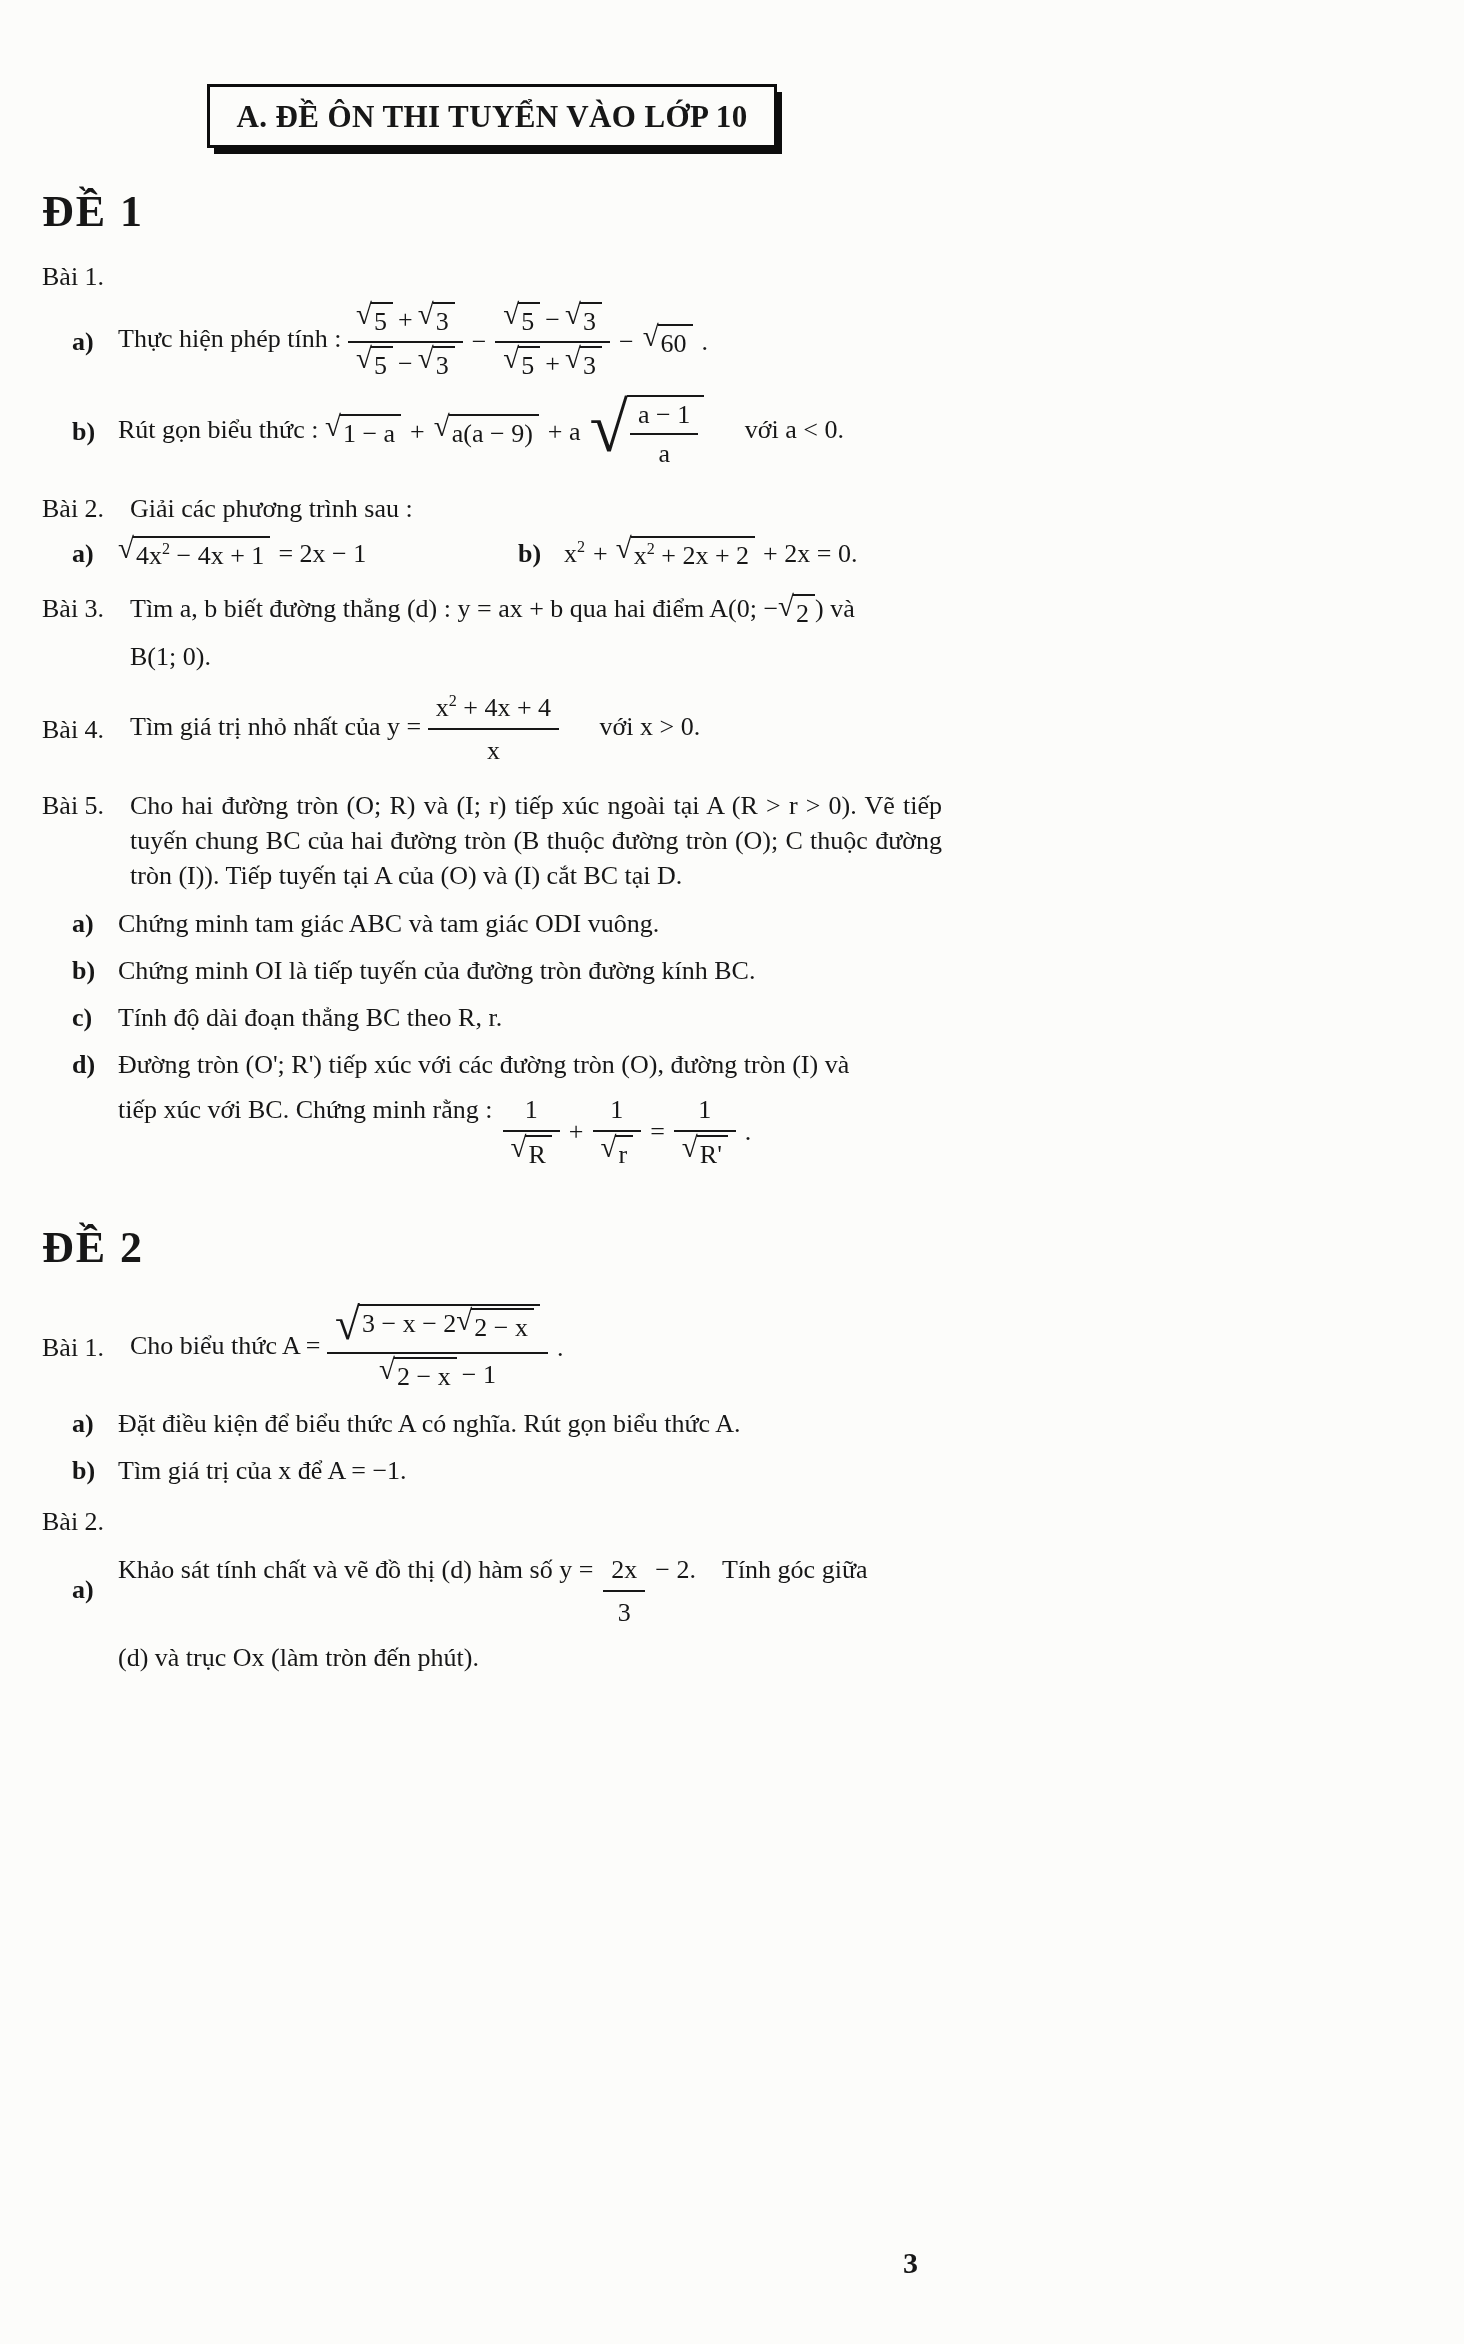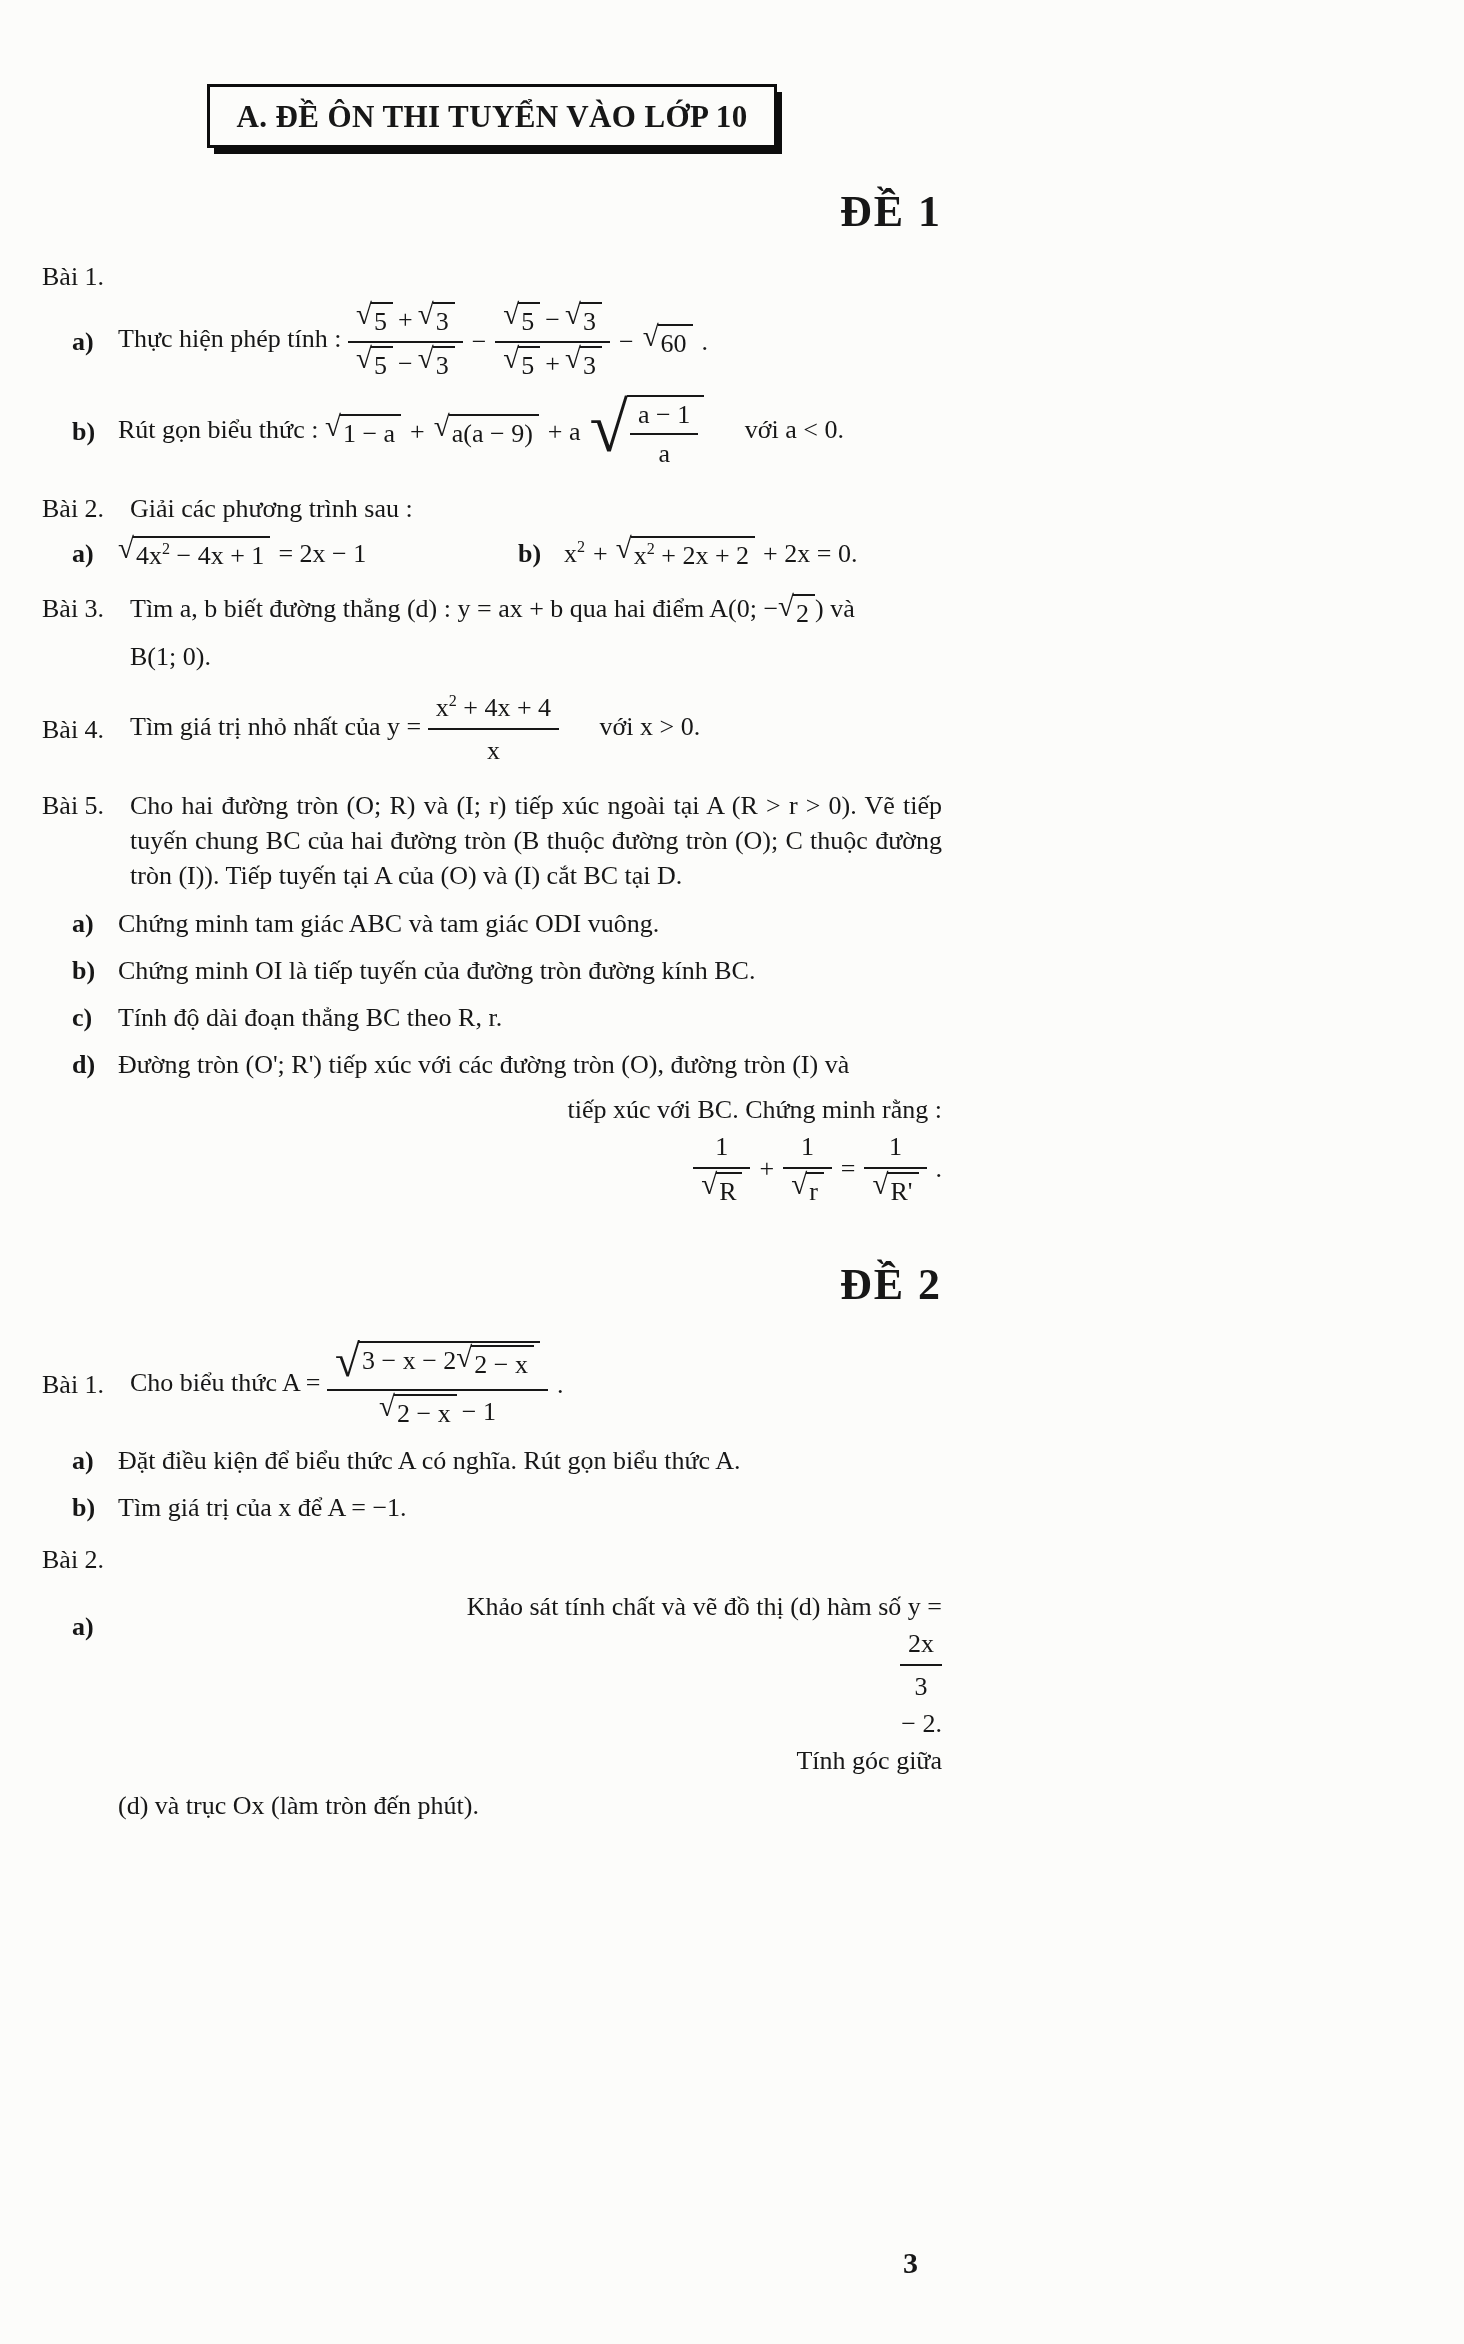--- a/index.html
+++ b/index.html
@@ -24,21 +24,21 @@
     border: 3px solid #0d0d0d;
     box-shadow: 6px 7px 0 -1px #0d0d0d;
     padding: 9px 26px 7px;
     font-weight: bold;
     font-size: 31px;
     letter-spacing: 0.4px;
     background: #fcfcfa;
   }
   .de-title {
     margin-top: 34px;
-    text-align: right;
+    text-align: left;
     font-weight: bold;
     font-size: 44px;
     letter-spacing: 2px;
   }
 
   .bai-row { display: flex; align-items: flex-start; }
   .bai-row.vcenter { align-items: center; }
   .bai-label { font-weight: normal; flex: 0 0 88px; }
   .bai-body { flex: 1; }
   .just { text-align: justify; }
@@ -66,21 +66,21 @@
   .fden { display: flex; align-items: center; justify-content: center; gap: 5px; padding: 3px 8px 0; border-top: 2px solid #171717; }
 
   .sqrt { display: inline-flex; align-items: flex-start; vertical-align: middle; }
   .rsym { line-height: 1; font-size: 1.12em; position: relative; top: -2px; margin-right: -1px; }
   .rtop { border-top: 2px solid #171717; padding: 2px 6px 0 3px; line-height: 1.2; }
   .sqrt.tall > .rsym { font-size: 2.7em; top: -3px; }
   .sqrt.mid  > .rsym { font-size: 1.75em; top: -3px; }
 
   sup { font-size: 0.62em; vertical-align: super; line-height: 0; }
 
-  .dflex { display: flex; align-items: flex-end; gap: 2px; flex-direction: column; }
+  .dflex { display: flex; align-items: flex-start; gap: 10px; }
 
   .eq-row { display: flex; align-items: center; margin-left: 30px; }
   .eq-a { display: flex; align-items: center; gap: 8px; flex: 0 0 400px; }
   .eq-b { display: flex; align-items: flex-start; gap: 8px; }
 
   .page-num { position: absolute; left: 903px; top: 2243px; font-size: 30px; font-weight: bold; }
 </style>
 </head>
 <body>
 

